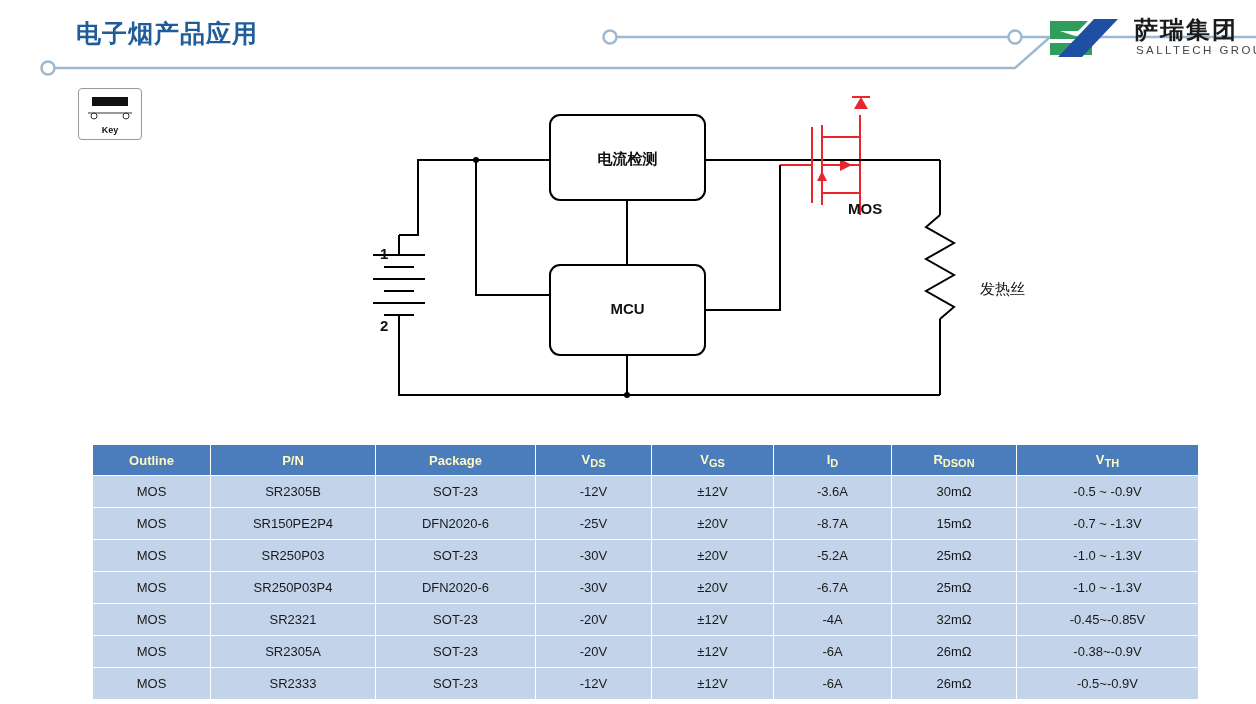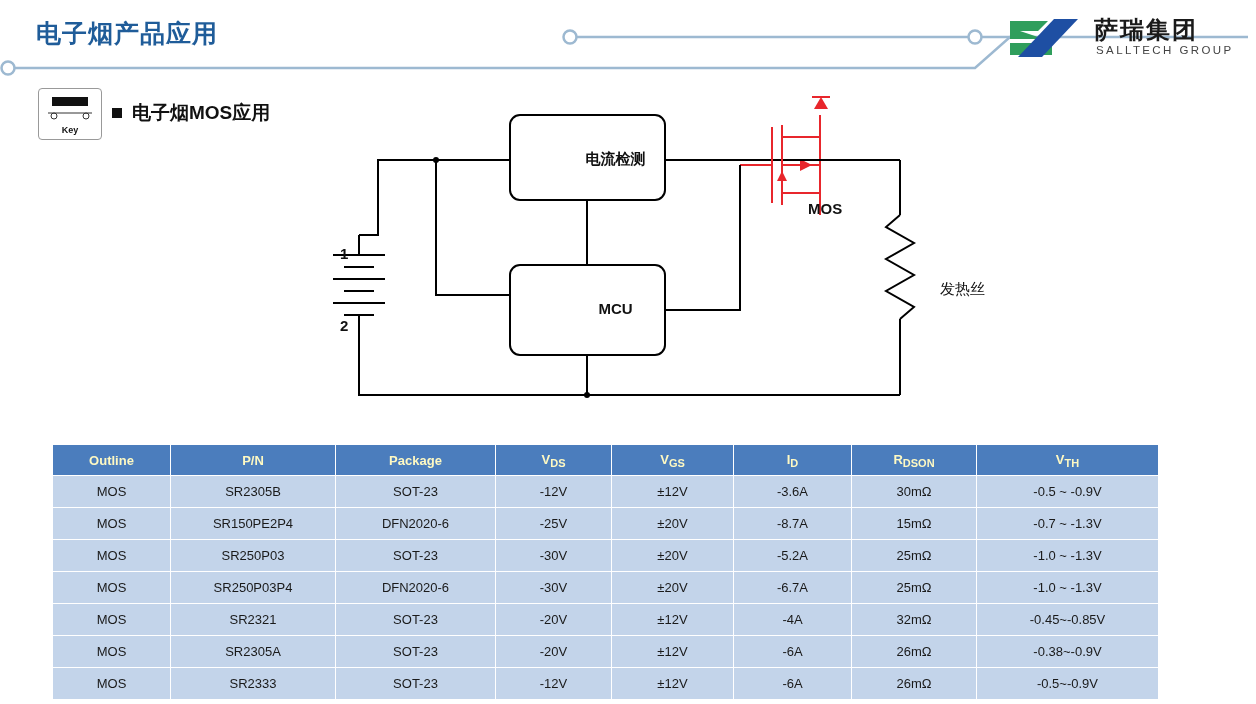--- a/index.html
+++ b/index.html
@@ -10,20 +10,21 @@
     width: 1256px;
     height: 704px;
     background: #ffffff;
     font-family: "Liberation Sans", sans-serif;
     position: relative;
     overflow: hidden;
   }
   .page {
     position: absolute;
     inset: 0;
+    margin-left: 40px;
   }
 
   
   .header {
     position: absolute;
     left: 0;
     top: 0;
     width: 1256px;
     height: 74px;
   }
@@ -140,21 +141,20 @@
   .sch-label.bold {
     font-weight: bold;
   }
   .box-label {
     position: absolute;
     font-size: 15px;
     font-weight: bold;
     color: #111;
     white-space: nowrap;
     text-align: center;
-    padding-left: 28px;
   }
 
   
   .table-wrap {
     position: absolute;
     left: 52px;
     top: 444px;
     width: 1106px;
   }
   table.spec {
@@ -224,23 +224,20 @@
   <div class="key-chip">
     <div class="chip-body"></div>
     <svg width="60" height="14" style="position:absolute;left:1px;top:18px;">
       <line x1="8" y1="6" x2="52" y2="6" stroke="#333" stroke-width="1"></line>
       <circle cx="14" cy="9" r="3" fill="none" stroke="#333" stroke-width="1"></circle>
       <circle cx="46" cy="9" r="3" fill="none" stroke="#333" stroke-width="1"></circle>
     </svg>
     <div class="chip-label">Key</div>
   </div>
 
-  <div class="section-title">
-    <span class="bullet"></span><span>电子烟MOS应用</span>
-  </div>
 
   <div class="schematic">
     <svg width="740" height="340" viewBox="0 0 740 340">
 
       <rect x="210" y="20" width="155" height="85" rx="10" ry="10" fill="#ffffff" stroke="#000" stroke-width="2"></rect>
 
       <rect x="210" y="170" width="155" height="90" rx="10" ry="10" fill="#ffffff" stroke="#000" stroke-width="2"></rect>
 
       <line x1="33" y1="160" x2="85" y2="160" stroke="#000" stroke-width="2"></line>
       <line x1="44" y1="172" x2="74" y2="172" stroke="#000" stroke-width="2"></line>

